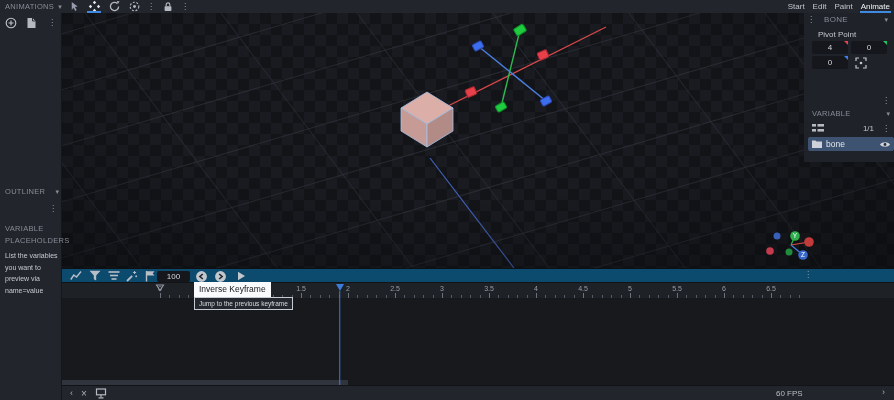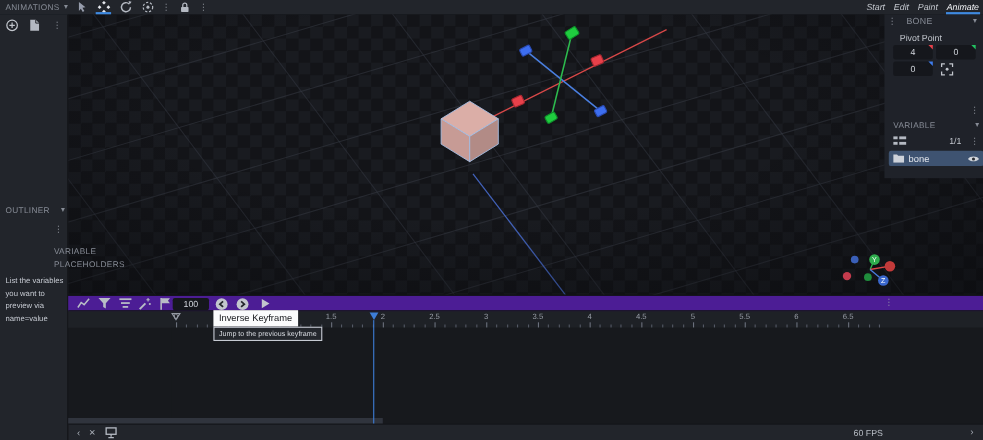--- a/index.html
+++ b/index.html
@@ -12,31 +12,31 @@
   
   .topbar { position:absolute; left:0; top:0; width:894px; height:13px; background:#22252b; z-index:30; }
   .anim-header { position:absolute; left:0; top:0; width:62px; height:13px; display:flex; align-items:center; padding-left:5px; gap:4px; }
   .panel-title { font-size:7.5px; letter-spacing:.3px; color:#878c96; }
   .chev { font-size:7px; color:#878c96; line-height:1; }
   .tools { position:absolute; left:67px; top:0; height:13px; display:flex; align-items:center; gap:6px; }
   .tool { position:relative; width:14px; height:13px; display:flex; align-items:center; justify-content:center; }
   .tool.active::after { content:""; position:absolute; left:0; right:0; bottom:0; height:2px; background:#3f8ae0; }
   .dots { font-size:8px; color:#9ba0aa; line-height:1; letter-spacing:0; }
   .tabs { position:absolute; right:0; top:0; height:13px; display:flex; align-items:center; gap:6px; padding-right:3px; }
-  .tab { position:relative; height:13px; line-height:13px; font-size:8px; color:#c2c6cd; padding:0 1px;font-style:italic; }
+  .tab { position:relative; height:13px; line-height:13px; font-size:8px; color:#c2c6cd; padding:0 1px; }
   .tab.active { color:#f2f4f7; }
   .tab.active::after { content:""; position:absolute; left:0; right:0; bottom:0; height:2px; background:#3f8ae0; }
   
   .left-sidebar { position:absolute; left:0; top:13px; width:62px; height:387px; background:#22252b; border-right:1px solid #15171a; z-index:20; }
   .action-row { position:absolute; left:5px; top:4px; display:flex; gap:9px; align-items:center; }
   .ls-dots-1 { position:absolute; right:5px; top:6px; }
   .kf-header { position:absolute; left:5px; top:174px; display:flex; gap:5px; align-items:center; width:54px; }
   .kf-header .chev { margin-left:auto; }
   .kf-dots { position:absolute; right:4px; top:192px; }
-  .vp-header { position:absolute; left:5px; top:210px; width:56px; font-size:7.5px; line-height:12px; letter-spacing:.3px; color:#878c96;margin-left:44px; }
+  .vp-header { position:absolute; left:5px; top:210px; width:56px; font-size:7.5px; line-height:12px; letter-spacing:.3px; color:#878c96; }
   .vp-text { position:absolute; left:5px; top:237px; width:55px; font-size:7px; line-height:11.5px; color:#c6cad2; }
   
   .viewport { position:absolute; left:62px; top:13px; width:832px; height:255px; overflow:hidden; background:#131418; z-index:1; }
   .checker { position:absolute; inset:0;
     background: conic-gradient(#191b20 25%, #131418 0 50%, #191b20 0 75%, #131418 0);
     background-size: 22px 22px; }
   #grid { position:absolute; inset:0; }
   #grid i.ga { position:absolute; left:-80px; width:1100px; height:1px; background:#363a44; opacity:.55; transform:rotate(-16.5deg); transform-origin:0 0; display:block; }
   #grid i.gb { position:absolute; top:-50px; width:560px; height:1px; background:#363a44; opacity:.5; transform:rotate(53deg); transform-origin:0 0; display:block; }
   .scene { position:absolute; left:0; top:0; }
@@ -61,21 +61,21 @@
   .ik-dots { position:absolute; right:4px; top:84px; }
   .outliner-header { position:absolute; left:8px; top:96px; width:78px; display:flex; align-items:center; }
   .outliner-header .chev { margin-left:auto; }
   .outliner-toolbar { position:absolute; left:8px; top:110px; width:78px; display:flex; align-items:center; }
   .outliner-count { margin-left:auto; margin-right:8px; font-size:8px; color:#c2c6cd; }
   .bone-row { position:absolute; left:4px; top:124px; width:86px; height:14px; background:#3e5371; border-radius:2px; display:flex; align-items:center; padding:0 4px; gap:4px; }
   .bone-row .lbl { font-size:8.5px; color:#e2e6ec; }
   .bone-row svg.eye { margin-left:auto; }
   
   .timeline { position:absolute; left:62px; top:268px; width:832px; height:117px; background:#17191d; border-top:1px solid #0f1013; z-index:20; }
-  .tl-toolbar { position:absolute; left:0; top:0; width:832px; height:14px; background:#4c1d95; border-bottom:1px solid #121317; }
+  .tl-toolbar { position:absolute; left:0; top:0; width:832px; height:14px; background:#0c4a6e; border-bottom:1px solid #121317; }
   .tli { position:absolute; top:1px; }
   .time-input { position:absolute; left:95px; top:1.5px; width:33px; height:11px; line-height:11px; text-align:center; background:#15171c; border-radius:2px; font-size:8px; color:#d2d6dd; }
   .tl-dots { position:absolute; left:742px; top:2px; }
   #ruler { position:absolute; left:0; top:14px; width:832px; height:15px; background:#1e2126; overflow:hidden; cursor:pointer; }
   #ruler i.tick { position:absolute; bottom:0; width:1px; height:3px; background:#545965; display:block; }
   #ruler i.tick.major { height:5px; background:#6b717d; }
   #ruler .tlabel { position:absolute; top:2px; transform:translateX(-50%); font-size:7px; color:#999ea8; }
   .ghost-marker { position:absolute; left:98px; top:15px; transform:translateX(-50%); z-index:3; }
   #playhead { position:absolute; top:15px; transform:translateX(-50%); width:0; height:0; border-left:4.5px solid transparent; border-right:4.5px solid transparent; border-top:7px solid #3d7dd6; z-index:6; }
   #playhead-line { position:absolute; top:22px; height:94px; width:1.5px; background:#3d7dd6; transform:translateX(-50%); z-index:5; }

